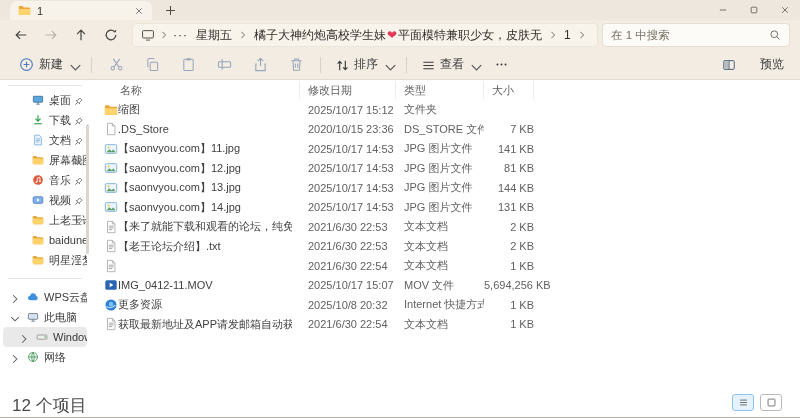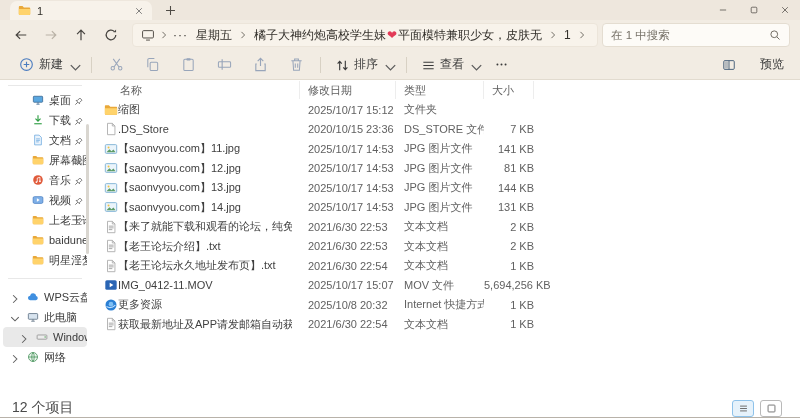--- a/index.html
+++ b/index.html
@@ -72,21 +72,21 @@
   .fl-header > div:first-child { padding-left:16px; }
   .fl-header > div:last-child { border-right:1px solid #ededed; }
   .row { height:19.5px; font-size:11px; color:#616161; }
   .row .name { display:flex; align-items:center; color:#3f3f3f; overflow:hidden; white-space:nowrap; padding-right:8px; }
   .row .name .ic { width:14px; height:14px; flex:none; }
   .row .name span { overflow:hidden; text-overflow:clip; white-space:nowrap; }
   .row .date, .row .type { white-space:nowrap; overflow:hidden; padding-left:8px; }
   .row .size { text-align:right; white-space:nowrap; }
 
   
-  .statusbar { height:23px; flex:none; background:#fff; display:flex; align-items:flex-end; padding:0 18px 0 12px; font-size:14px; color:#4a4a4a; }
+  .statusbar { height:23px; flex:none; background:#fff; display:flex; align-items:flex-start; padding:0 18px 0 12px; font-size:17px; color:#4a4a4a; }
   .viewtoggles { margin-left:auto; display:flex; gap:6px; }
   .vtbtn { width:22px; height:17px; display:flex; align-items:center; justify-content:center; border:1px solid #b9b9b9; border-radius:3px; color:#6a6a6a; background:#fff; }
   .vtbtn.active { background:#e6f2fb; border-color:#8ec2ea; }
   .vtbtn .ic { width:11px; height:11px; }
 
   .ic { display:block; }
   svg.defs { position:absolute; width:0; height:0; overflow:hidden; }
 </style>
 </head>
 <body>
@@ -726,21 +726,20 @@
         <div class="type">文本文档</div>
         <div class="size">2 KB</div>
       </div>
       <div class="fl-grid row">
         <div class="name">
             <span class="ic">
               <svg class="ic" width="100%" height="100%" aria-hidden="true">
                 <use href="#i-text"></use>
               </svg>
             </span>
-            <span>【老王论坛永久地址发布页】.txt</span>
           </div>
         <div class="date">2021/6/30 22:54</div>
         <div class="type">文本文档</div>
         <div class="size">1 KB</div>
       </div>
       <div class="fl-grid row">
         <div class="name">
             <span class="ic">
               <svg class="ic" width="100%" height="100%" aria-hidden="true">
                 <use href="#i-mov"></use>

